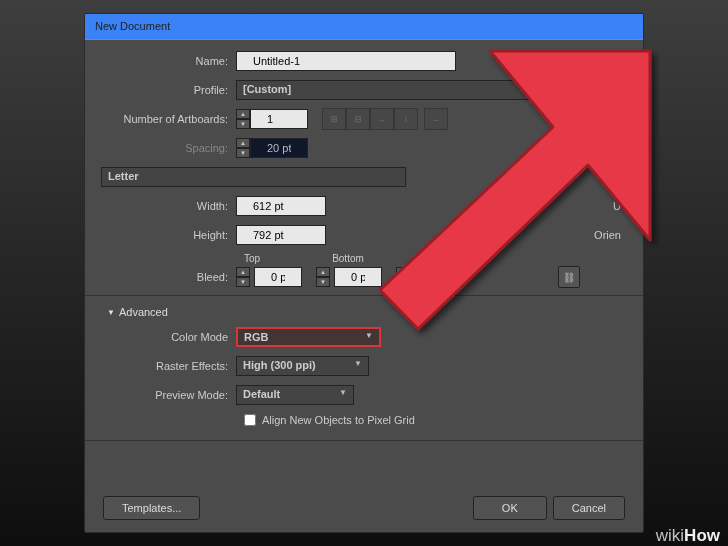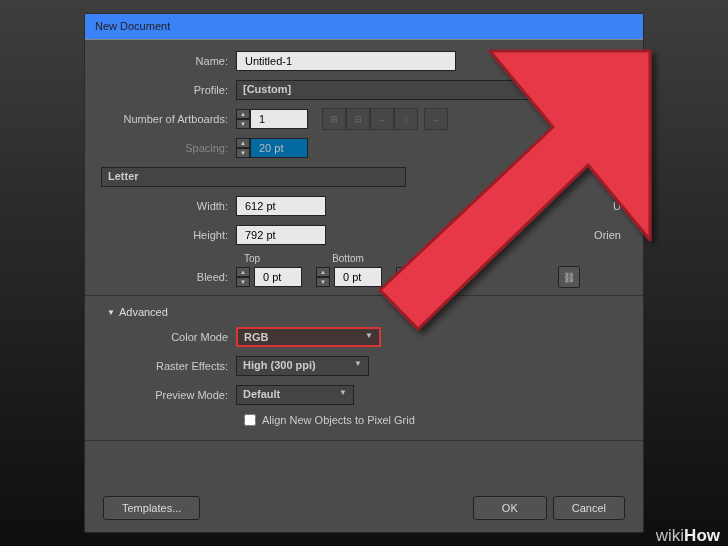--- a/index.html
+++ b/index.html
@@ -16,24 +16,24 @@
   }
   .titlebar {
     height: 26px; background: #3b82f6; border-bottom: 1px solid #888;
     color: #222; padding: 6px 10px; font-size: 11px;
   }
   .content { padding: 10px 16px; color: #ccc; }
   .row { display: flex; align-items: center; margin-bottom: 7px; min-height: 22px; }
   .label { width: 135px; text-align: right; padding-right: 8px; color: #ccc; font-size: 11px; white-space: nowrap; }
   .label.dim { color: #888; }
   .text-input {
-    background: #e8e8e8; border: 1px solid #222; height: 20px; padding: 2px 8px;
+    background: #e8e8e8; border: 1px solid #222; height: 20px; padding: 2px 16px;
     font-size: 11px; color: #000;
   }
-  .text-input.dark { background: #0369a1; color: #bbb; border: 1px solid #222; }
+  .text-input.dark { background: #0f172a; color: #bbb; border: 1px solid #222; }
   .dropdown {
     background: #444; border: 1px solid #222; height: 20px; padding: 2px 6px;
     font-size: 11px; color: #ccc; display: flex; align-items: flex-start; justify-content: space-between; font-weight: bold;
   }
   .dropdown .arrow { font-size: 8px; color: #bbb; }
   .dropdown.highlight { border: 2px solid #d93535; background: #443535; }
   .stepper {
     display: flex; flex-direction: column; width: 14px; height: 20px;
   }
   .stepper div {

